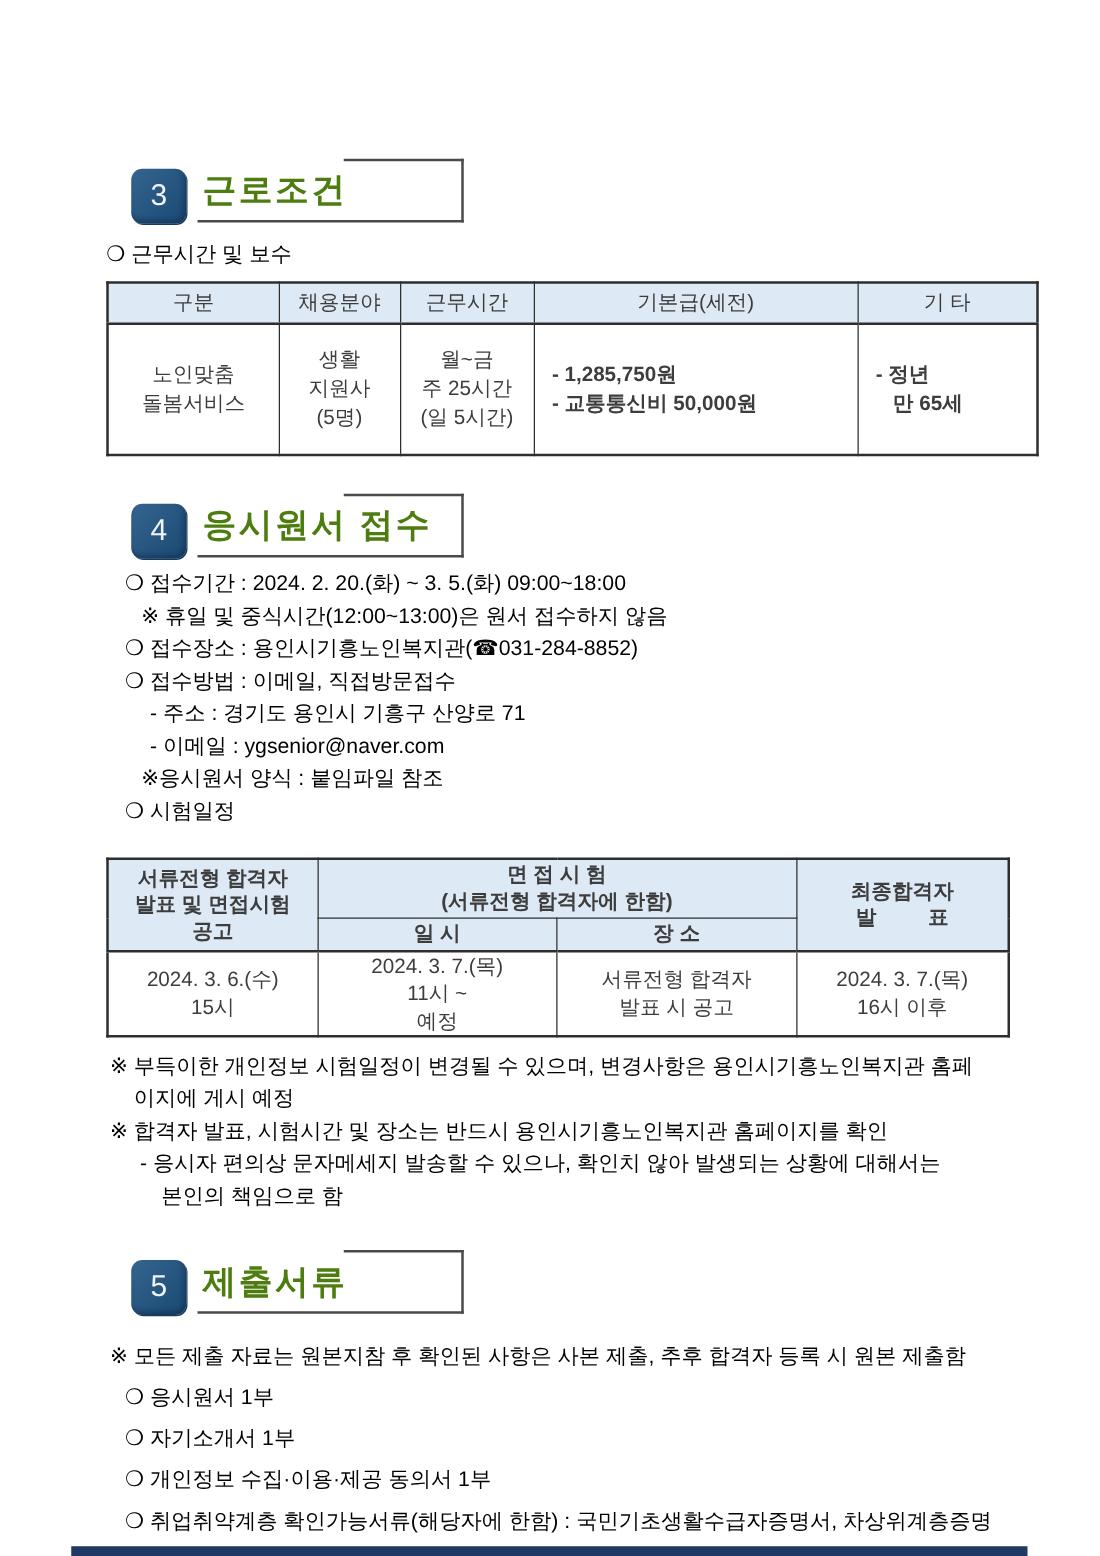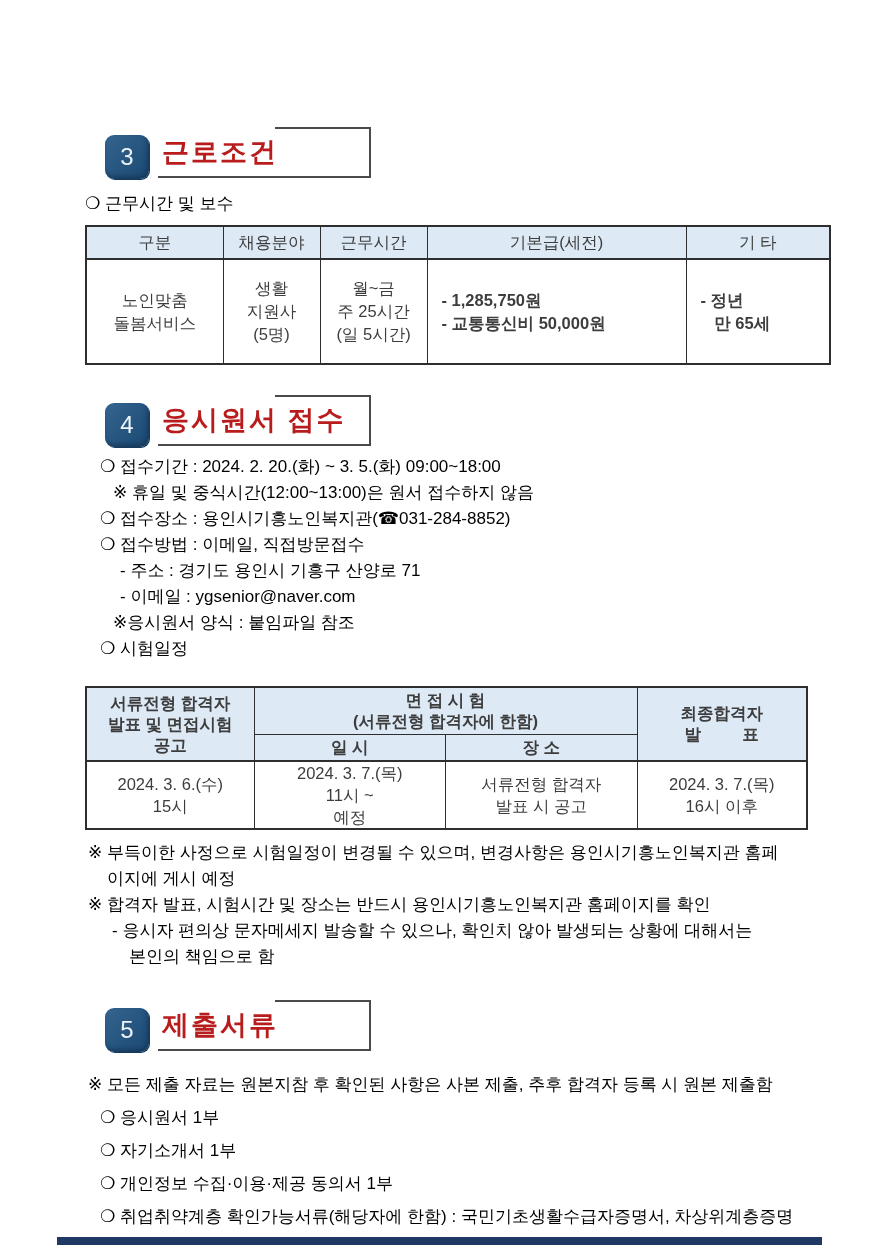--- a/index.html
+++ b/index.html
@@ -31,21 +31,21 @@
     position:relative;
     display:flex; align-items:center;
     padding-left:4px;
   }
   .title-box::before {
     content:""; position:absolute; top:0; right:-2px;
     width:96px; height:2px; background:#4a4a4a;
   }
   .sec-title {
     font-size:27px; font-weight:bold; letter-spacing:2px;
-    color:#b91c1c; white-space:pre;
+    color:#4d7c0f; white-space:pre;
   }
 
   
   .line {
     font-size:17px; line-height:26px; white-space:pre;
     color:#000000;
   }
   .lines { margin-left:85px; }
   .ind0 { padding-left:15px; }
   .ind1 { padding-left:28px; }
@@ -174,21 +174,21 @@
 예정</td>
       <td>서류전형 합격자
 발표 시 공고</td>
       <td>2024. 3. 7.(목)
 16시 이후</td>
     </tr>
   </tbody>
     </table>
 
   <div class="mt-notes">
-    <div class="line n0">※ 부득이한 사정으로 시험일정이 변경될 수 있으며, 변경사항은 용인시기흥노인복지관 홈페</div>
+    <div class="line n0">※ 부득이한 개인정보 시험일정이 변경될 수 있으며, 변경사항은 용인시기흥노인복지관 홈페</div>
     <div class="line n1">이지에 게시 예정</div>
     <div class="line n0">※ 합격자 발표, 시험시간 및 장소는 반드시 용인시기흥노인복지관 홈페이지를 확인</div>
     <div class="line n2">- 응시자 편의상 문자메세지 발송할 수 있으나, 확인치 않아 발생되는 상황에 대해서는</div>
     <div class="line n3">본인의 책임으로 함</div>
   </div>
 
   <div class="sec-head mt-s5">
     <div class="badge">5</div>
     <div class="title-box">
       <span class="sec-title">제출서류</span>

